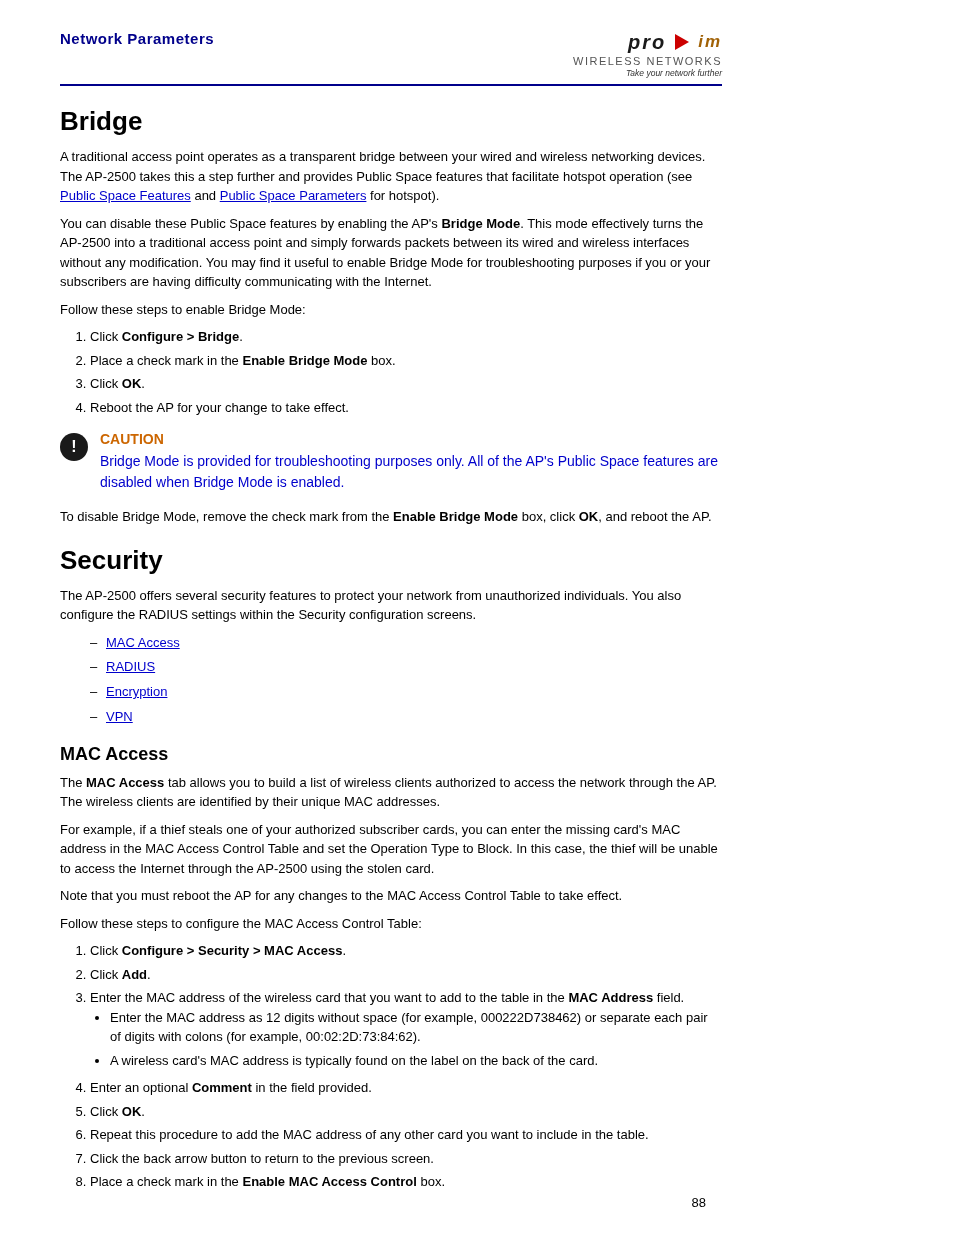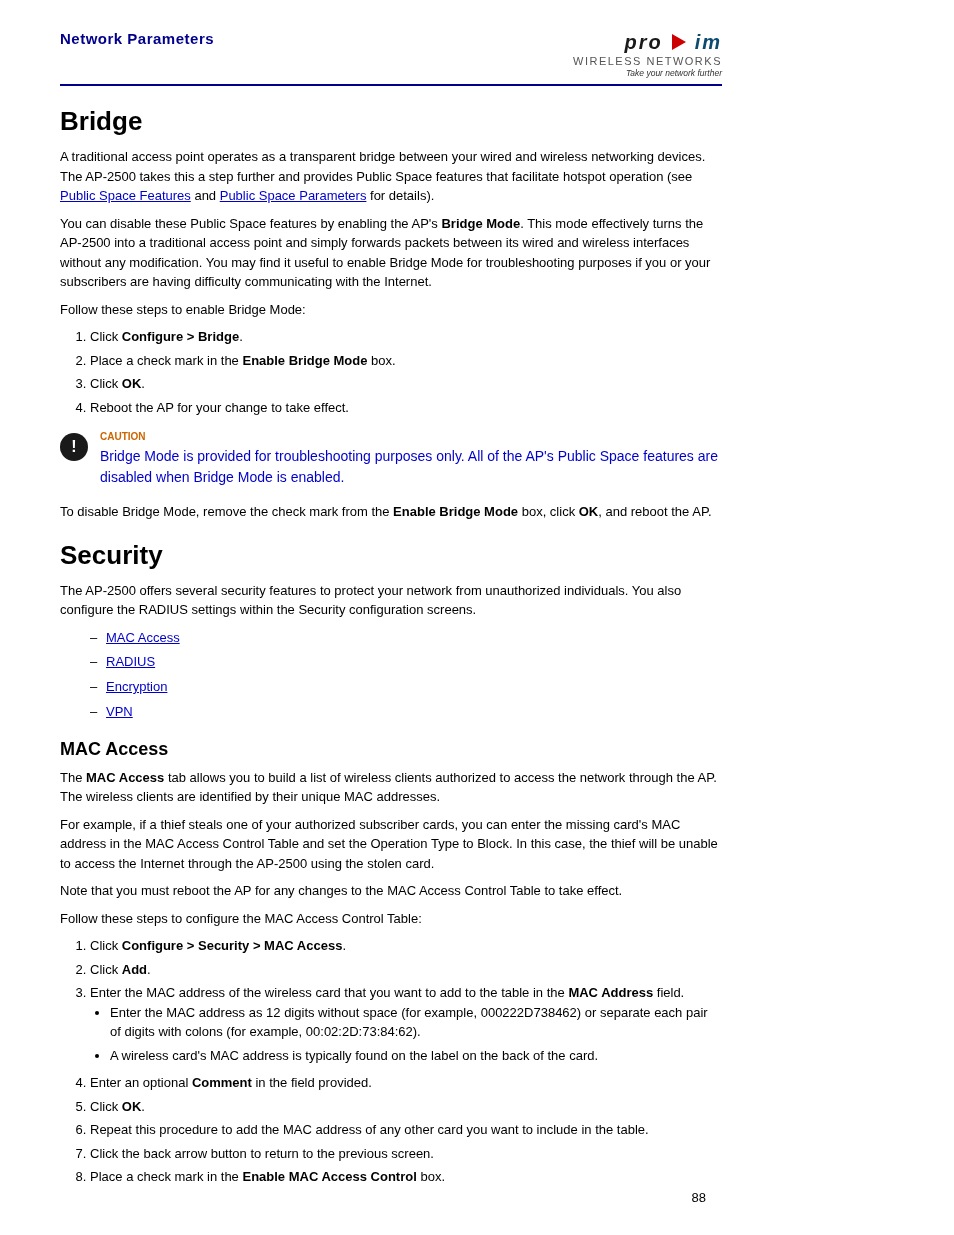--- a/index.html
+++ b/index.html
@@ -139,21 +139,21 @@
       font-size: 16px;
     }
 
     .caution-content {
       flex: 1;
     }
 
     .caution-title {
       font-weight: bold;
       color: #cc6600;
-      font-size: 10px;
+      font-size: 14px;
       margin-bottom: 4px;
     }
 
     .caution-text {
       color: #0000cc;
       font-size: 14px;
       line-height: 1.5;
     }
 
     
@@ -180,23 +180,23 @@
 
     .proxim-pro {
       font-size: 20px;
       font-weight: bold;
       color: #1a1a1a;
       letter-spacing: 2px;
       font-style: italic;
     }
 
     .proxim-im {
-      font-size: 20px;
-      font-weight: bold;
-      color: #0c4a6e;
+      font-size: 17px;
+      font-weight: bold;
+      color: #a16207;
       letter-spacing: 2px;
       font-style: italic;
     }
 
     .proxim-wireless {
       font-size: 11px;
       color: #555;
       letter-spacing: 1.5px;
       text-align: center;
       margin-top: 1px;
@@ -226,21 +226,21 @@
       </div>
       <div class="proxim-wireless">WIRELESS NETWORKS</div>
       <div class="proxim-tagline">Take your network further</div>
     </div>
   </div>
 
   <div>
     <div class="section-h1">Bridge</div>
 
     <p>
-      <span>A traditional access point operates as a transparent bridge between your wired and wireless networking devices. The AP-2500 takes this a step further and provides Public Space features that facilitate hotspot operation (see </span><a>Public Space Features</a><span> and </span><a>Public Space Parameters</a><span> for details).</span>
+      <span>A traditional access point operates as a transparent bridge between your wired and wireless networking devices. The AP-2500 takes this a step further and provides Public Space features that facilitate hotspot operation (see </span><a>Public Space Features</a><span> and </span><a>Public Space Parameters</a><span> for hotspot).</span>
     </p>
 
     <p>
       You can disable these Public Space features by enabling the AP's <strong>Bridge Mode</strong>. This mode effectively turns the AP-2500 into a traditional access point and simply forwards packets between its wired and wireless interfaces without any modification. You may find it useful to enable Bridge Mode for troubleshooting purposes if you or your subscribers are having difficulty communicating with the Internet.
     </p>
 
     <p>Follow these steps to enable Bridge Mode:</p>
 
     <ol>
       <li>Click <strong>Configure &gt; Bridge</strong>.</li>

